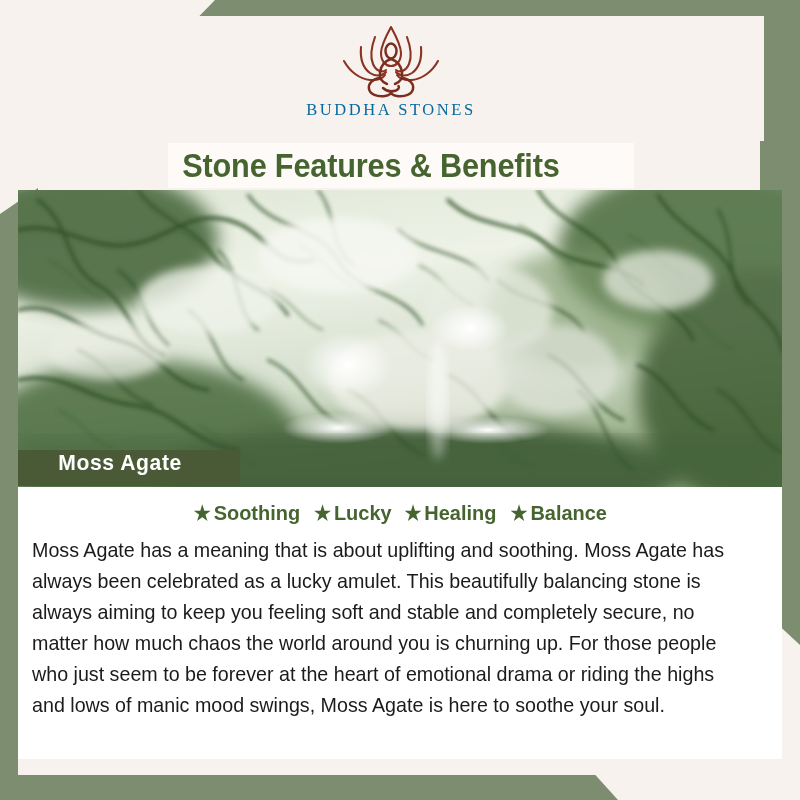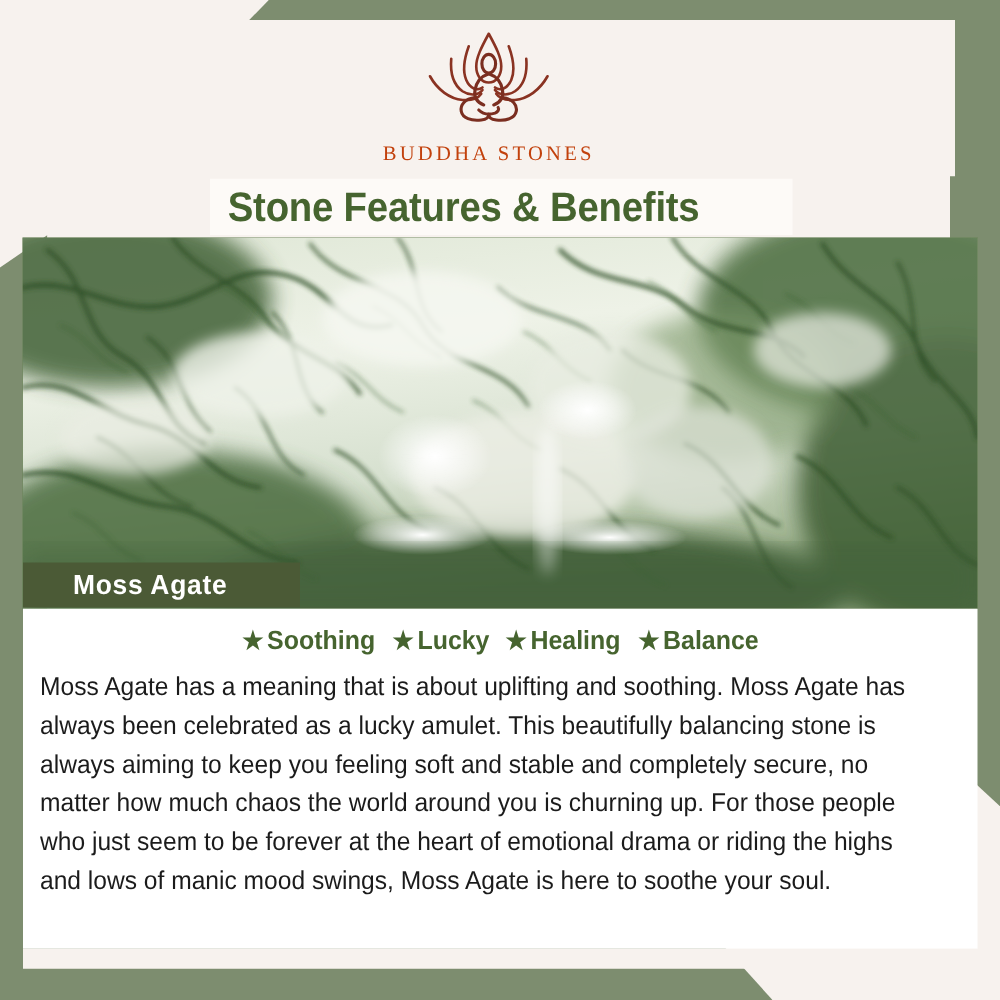--- a/index.html
+++ b/index.html
@@ -73,25 +73,25 @@
     flex-direction: column;
     align-items: center;
     justify-content: flex-start;
   }
   .logo-mark {
     margin-top: 6px;
     width: 116px;
     height: 78px;
   }
   .brand-name {
-    margin-top: 13px;
+    margin-top: 0;
     font-family: "Liberation Serif", serif;
     font-size: 16.5px;
     letter-spacing: 2.6px;
-    color: #c2410c;
+    color: #0369a1;
     font-weight: 400;
   }
 
   
   .title-plate {
     position: absolute;
     left: 168px;
     top: 143px;
     width: 466px;
     height: 45px;
@@ -123,21 +123,20 @@
 
   
   .name-banner {
     position: absolute;
     left: 18px;
     top: 450px;
     height: 36px;
     min-width: 222px;
     background: #4b5a36;
     display: flex;
-    align-items: center;
   }
   .name-banner-text {
     color: #ffffff;
     font-family: "Liberation Sans Narrow", "Liberation Sans", sans-serif;
     font-weight: 700;
     font-size: 22px;
     padding: 0 26px 0 38px;
     letter-spacing: 0.6px;
     white-space: nowrap;
     transform: scaleX(0.96);

